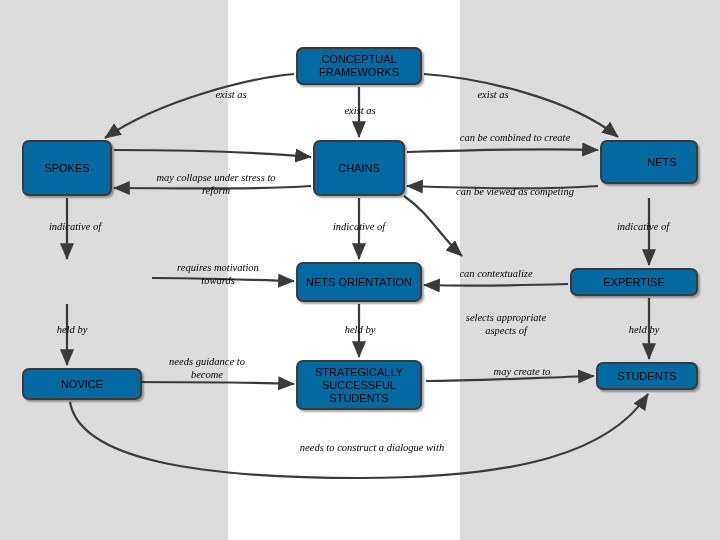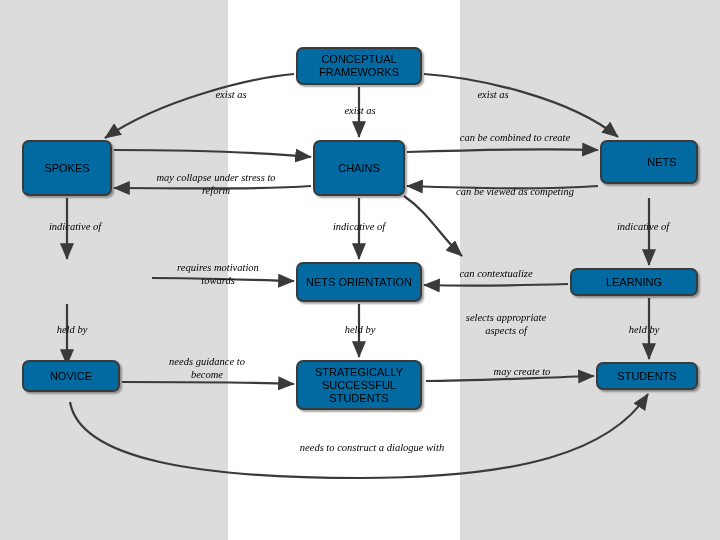--- a/index.html
+++ b/index.html
@@ -124,23 +124,23 @@
   <div class="node" style="left:313px;top:140px;width:92px;height:56px;">
     <span>CHAINS</span>
   </div>
   <div class="node" style="left:600px;top:140px;width:98px;height:44px;padding-left:28px;">
     <span>NETS</span>
   </div>
   <div class="node" style="left:296px;top:262px;width:126px;height:40px;">
     <span>NETS ORIENTATION</span>
   </div>
   <div class="node" style="left:570px;top:268px;width:128px;height:28px;">
-    <span>LEARNING</span>
+    <span>EXPERTISE</span>
   </div>
-  <div class="node" style="left:22px;top:360px;width:98px;height:32px;">
+  <div class="node" style="left:22px;top:368px;width:120px;height:32px;">
     <span>NOVICE</span>
   </div>
   <div class="node" style="left:296px;top:360px;width:126px;height:50px;">
     <span>STRATEGICALLY SUCCESSFUL STUDENTS</span>
   </div>
   <div class="node" style="left:596px;top:362px;width:102px;height:28px;">
     <span>STUDENTS</span>
   </div>
 
   <div class="label" style="left:196px;top:89px;width:70px;">exist as</div>

